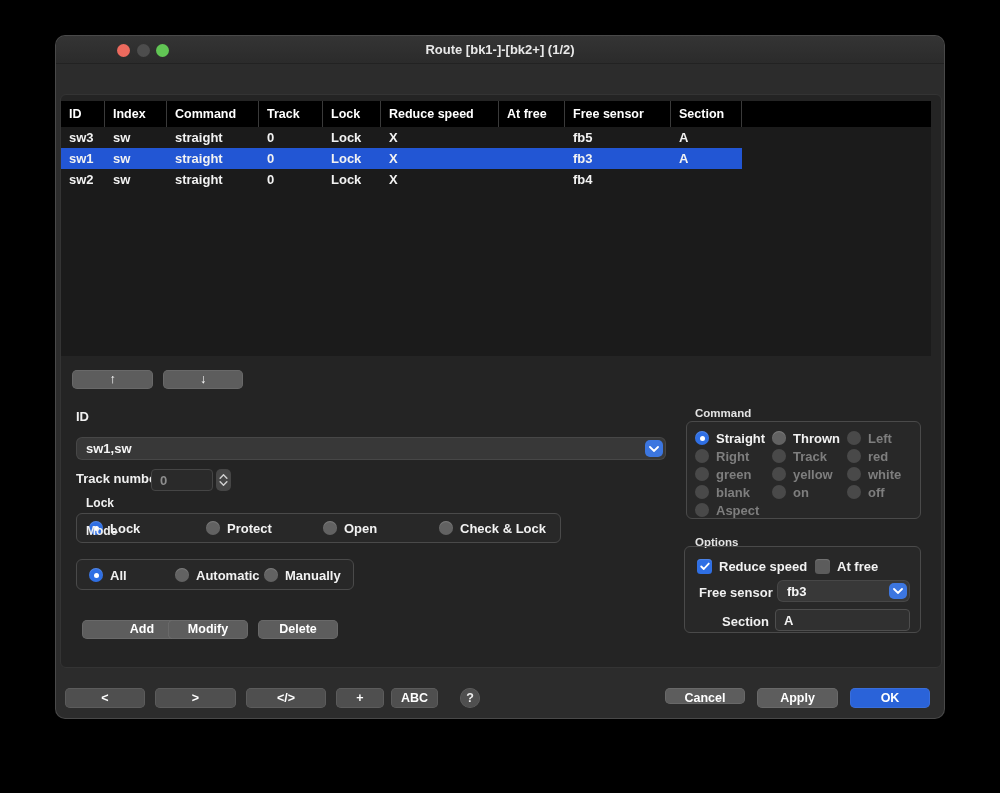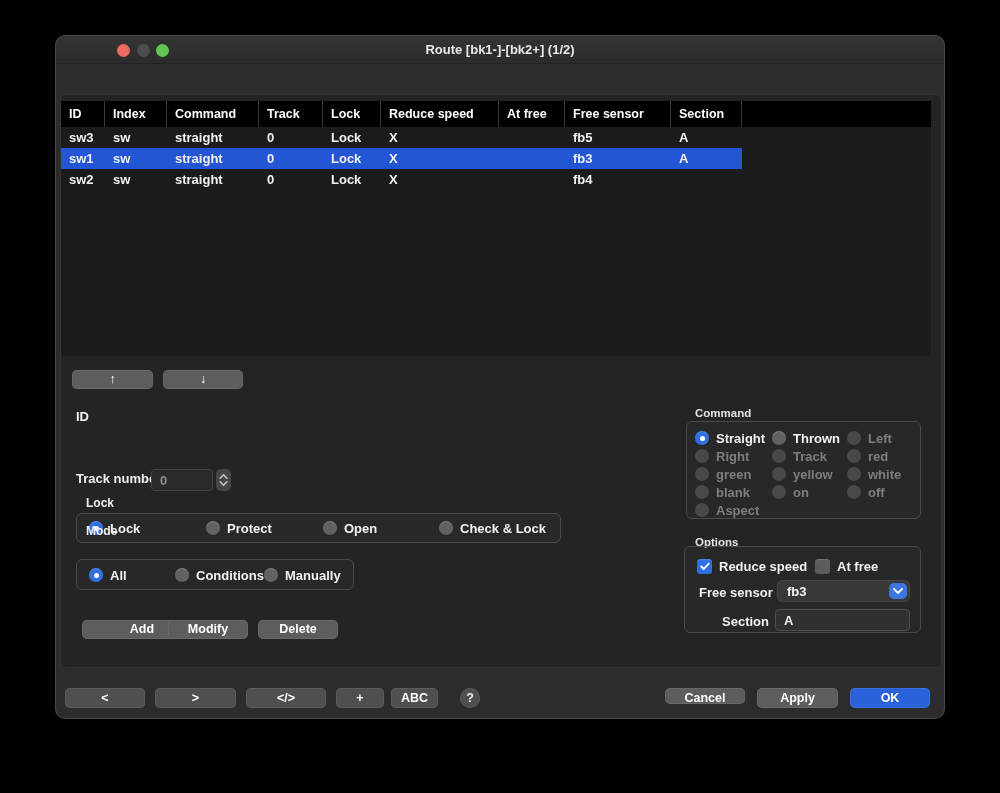--- a/index.html
+++ b/index.html
@@ -166,20 +166,28 @@
         <div class="td c7">fb4</div>
         <div class="td c8"></div>
         <div class="td cfill"></div>
       </div>
     </div>
 
     <div class="btn" style="left:16px; top:334px; width:81px;">↑</div>
     <div class="btn" style="left:107px; top:334px; width:80px;">↓</div>
 
     <div class="lbl" style="left:20px; top:373px;">ID</div>
+    <div class="combo" style="left:20px; top:401px; width:590px; height:23px;">
+      <span class="val">sw1,sw</span>
+      <span class="cap">
+        <svg class="chev" width="10" height="6" viewBox="0 0 10 6">
+            <path d="M1 1 L5 5 L9 1" stroke="#fff" stroke-width="1.8" fill="none" stroke-linecap="round"></path>
+          </svg>
+      </span>
+    </div>
 
     <div class="lbl" style="left:20px; top:435px;">Track number</div>
     <div class="field disabled" style="left:95px; top:433px; width:62px; height:22px;">0</div>
     <div class="stepper" style="left:160px; top:433px;">
       <svg class="chev" width="9" height="5" viewBox="0 0 10 6">
           <path d="M1 5 L5 1 L9 5" stroke="#cfcfcf" stroke-width="1.8" fill="none" stroke-linecap="round"></path>
         </svg>
       <svg class="chev" width="9" height="5" viewBox="0 0 10 6">
           <path d="M1 1 L5 5 L9 1" stroke="#cfcfcf" stroke-width="1.8" fill="none" stroke-linecap="round"></path>
         </svg>
@@ -205,21 +213,21 @@
     </div>
 
     <div class="lbl" style="left:30px; top:488px; font-size:12px;">Mode</div>
     <div class="group" style="left:20px; top:523px; width:278px; height:31px;"></div>
     <div class="ritem" style="left:33px; top:531px;">
       <span class="radio on"></span>
       <span class="rlabel">All</span>
     </div>
     <div class="ritem" style="left:119px; top:531px;">
       <span class="radio"></span>
-      <span class="rlabel">Conditions</span>
+      <span class="rlabel">Automatic</span>
     </div>
     <div class="ritem" style="left:208px; top:531px;">
       <span class="radio"></span>
       <span class="rlabel">Manually</span>
     </div>
 
     <div class="btn" style="left:26px; top:584px; width:100px;padding-left:20px;">Add</div>
     <div class="btn" style="left:112px; top:584px; width:80px;">Modify</div>
     <div class="btn" style="left:202px; top:584px; width:80px;">Delete</div>
 

